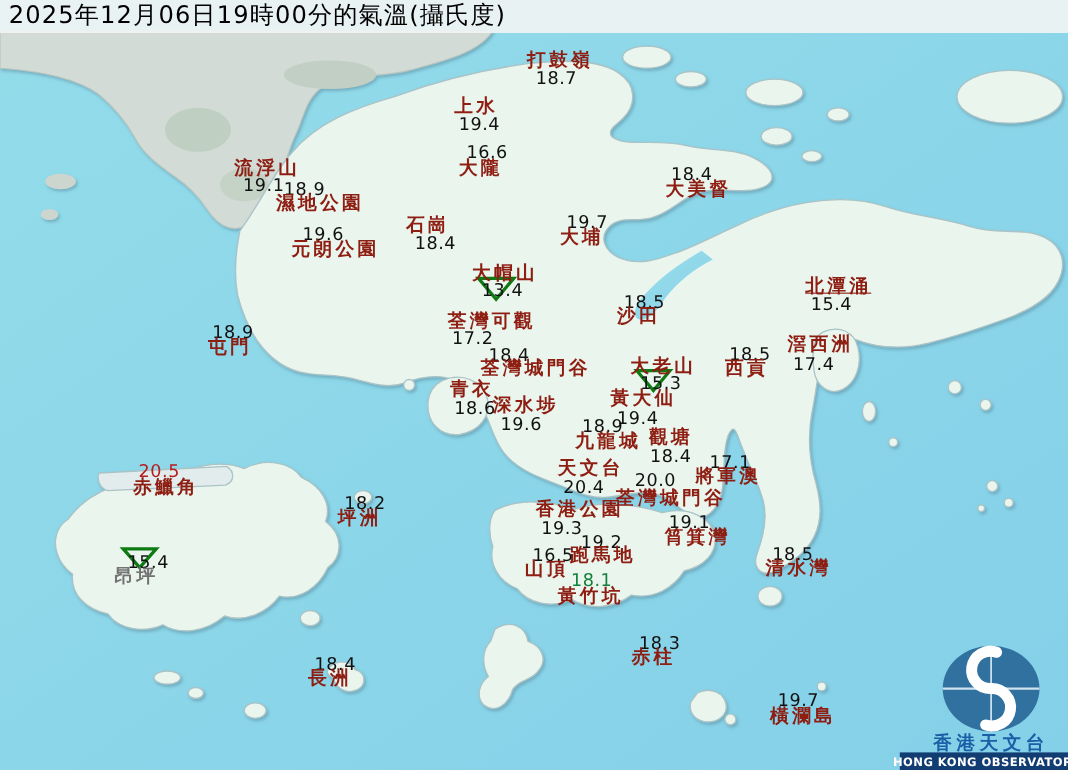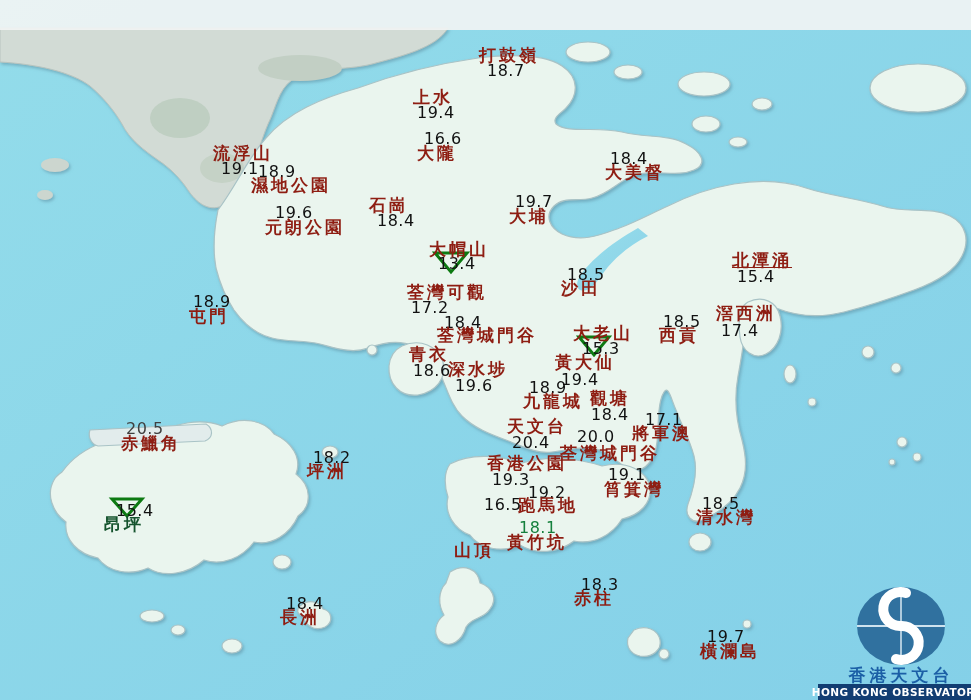--- a/index.html
+++ b/index.html
@@ -128,20 +128,21 @@
       <rect x="818" y="684" width="153" height="16" fill="#123d72"></rect>
       <ellipse cx="901" cy="626" rx="44" ry="39" fill="#30719f"></ellipse>
       <line x1="857" y1="626" x2="945" y2="626" stroke="#cfe2ee" stroke-width="2"></line>
       <line x1="901" y1="587" x2="901" y2="665" stroke="#cfe2ee" stroke-width="1.6"></line>
       <path d="M906,593 a17,17 0 1 0 -5,33 a17,17 0 1 1 -5,33" fill="none" stroke="#ffffff" stroke-width="10" stroke-linecap="round"></path>
       <text x="901" y="681" text-anchor="middle" font-size="17" font-weight="700" fill="#1b5fa6" letter-spacing="4" font-family="DejaVu Sans, sans-serif">香港天文台</text>
       <text x="897" y="696" text-anchor="middle" font-size="10.5" font-weight="700" fill="#ffffff" letter-spacing="0.4" font-family="DejaVu Sans, sans-serif">HONG KONG OBSERVATORY</text>
     </g>
   </svg>
 
+  <div class="map-title">2025年12月06日19時00分的氣溫(攝氏度)</div>
 
   <div class="stations-layer">
       <div class="station-value" style="left: 487px; top: 63px; color: rgb(17, 17, 17);">18.7</div>
       <div class="station-name" style="left: 479px; top: 47px; color: rgb(142, 29, 18);">打鼓嶺</div>
       <div class="station-value" style="left: 417px; top: 105px; color: rgb(17, 17, 17);">19.4</div>
       <div class="station-name" style="left: 413px; top: 89px; color: rgb(142, 29, 18);">上水</div>
       <div class="station-value" style="left: 424px; top: 131px; color: rgb(17, 17, 17);">16.6</div>
       <div class="station-name" style="left: 417px; top: 145px; color: rgb(142, 29, 18);">大隴</div>
       <div class="station-value" style="left: 221px; top: 161px; color: rgb(17, 17, 17);">19.1</div>
       <div class="station-name" style="left: 213px; top: 145px; color: rgb(142, 29, 18);">流浮山</div>
@@ -195,32 +196,32 @@
       <div class="station-name" style="left: 632px; top: 425px; color: rgb(142, 29, 18);">將軍澳</div>
       <div class="station-value" style="left: 577px; top: 429px; color: rgb(17, 17, 17);">20.0</div>
       <div class="station-name" style="left: 560px; top: 445px; color: rgb(142, 29, 18);">荃灣城門谷</div>
       <div class="station-value" style="left: 492px; top: 472px; color: rgb(17, 17, 17);">19.3</div>
       <div class="station-name" style="left: 487px; top: 455px; color: rgb(142, 29, 18);">香港公園</div>
       <div class="station-value" style="left: 608px; top: 467px; color: rgb(17, 17, 17);">19.1</div>
       <div class="station-name" style="left: 604px; top: 481px; color: rgb(142, 29, 18);">筲箕灣</div>
       <div class="station-value" style="left: 528px; top: 485px; color: rgb(17, 17, 17);">19.2</div>
       <div class="station-name" style="left: 518px; top: 497px; color: rgb(142, 29, 18);">跑馬地</div>
       <div class="station-value" style="left: 484px; top: 497px; color: rgb(17, 17, 17);">16.5</div>
-      <div class="station-name" style="left: 454px; top: 510px; color: rgb(142, 29, 18); margin-top: 32px;">山頂</div>
+      <div class="station-name" style="left: 477px; top: 510px; color: rgb(142, 29, 18);">山頂</div>
       <div class="station-value" style="left: 508px; top: 520px; color: #15803d; margin-left: 11px;">18.1</div>
       <div class="station-name" style="left: 507px; top: 534px; color: rgb(142, 29, 18);">黃竹坑</div>
-      <div class="station-value" style="left: 126px; top: 421px; color: #404040; text-align: center;">20.5</div>
+      <div class="station-value" style="left: 126px; top: 421px; color: #b91c1c; text-align: center;">20.5</div>
       <div class="station-name" style="left: 121px; top: 435px; color: rgb(142, 29, 18);">赤鱲角</div>
       <div class="station-value" style="left: 313px; top: 450px; color: rgb(17, 17, 17);">18.2</div>
       <div class="station-name" style="left: 307px; top: 463px; color: rgb(142, 29, 18);">坪洲</div>
       <svg class="low-tri" width="34" height="21" style="left: 110px; top: 497px;">
         <polygon points="2,2 32,2 17,19" fill="none" stroke="#0d7a12" stroke-width="3"></polygon>
       </svg>
       <div class="station-value" style="left: 116px; top: 503px; color: rgb(17, 17, 17);">15.4</div>
-      <div class="station-name" style="left: 104px; top: 516px; color: #14532d;">昂坪</div>
+      <div class="station-name" style="left: 104px; top: 516px; color: #737373;">昂坪</div>
       <div class="station-value" style="left: 286px; top: 596px; color: rgb(17, 17, 17);">18.4</div>
       <div class="station-name" style="left: 280px; top: 609px; color: rgb(142, 29, 18);">長洲</div>
       <div class="station-value" style="left: 581px; top: 577px; color: rgb(17, 17, 17);">18.3</div>
       <div class="station-name" style="left: 574px; top: 590px; color: rgb(142, 29, 18);">赤柱</div>
       <div class="station-value" style="left: 702px; top: 496px; color: rgb(17, 17, 17);">18.5</div>
       <div class="station-name" style="left: 696px; top: 509px; color: rgb(142, 29, 18);">清水灣</div>
       <div class="station-value" style="left: 707px; top: 629px; color: rgb(17, 17, 17);">19.7</div>
       <div class="station-name" style="left: 700px; top: 643px; color: rgb(142, 29, 18);">橫瀾島</div>
     </div>
 

